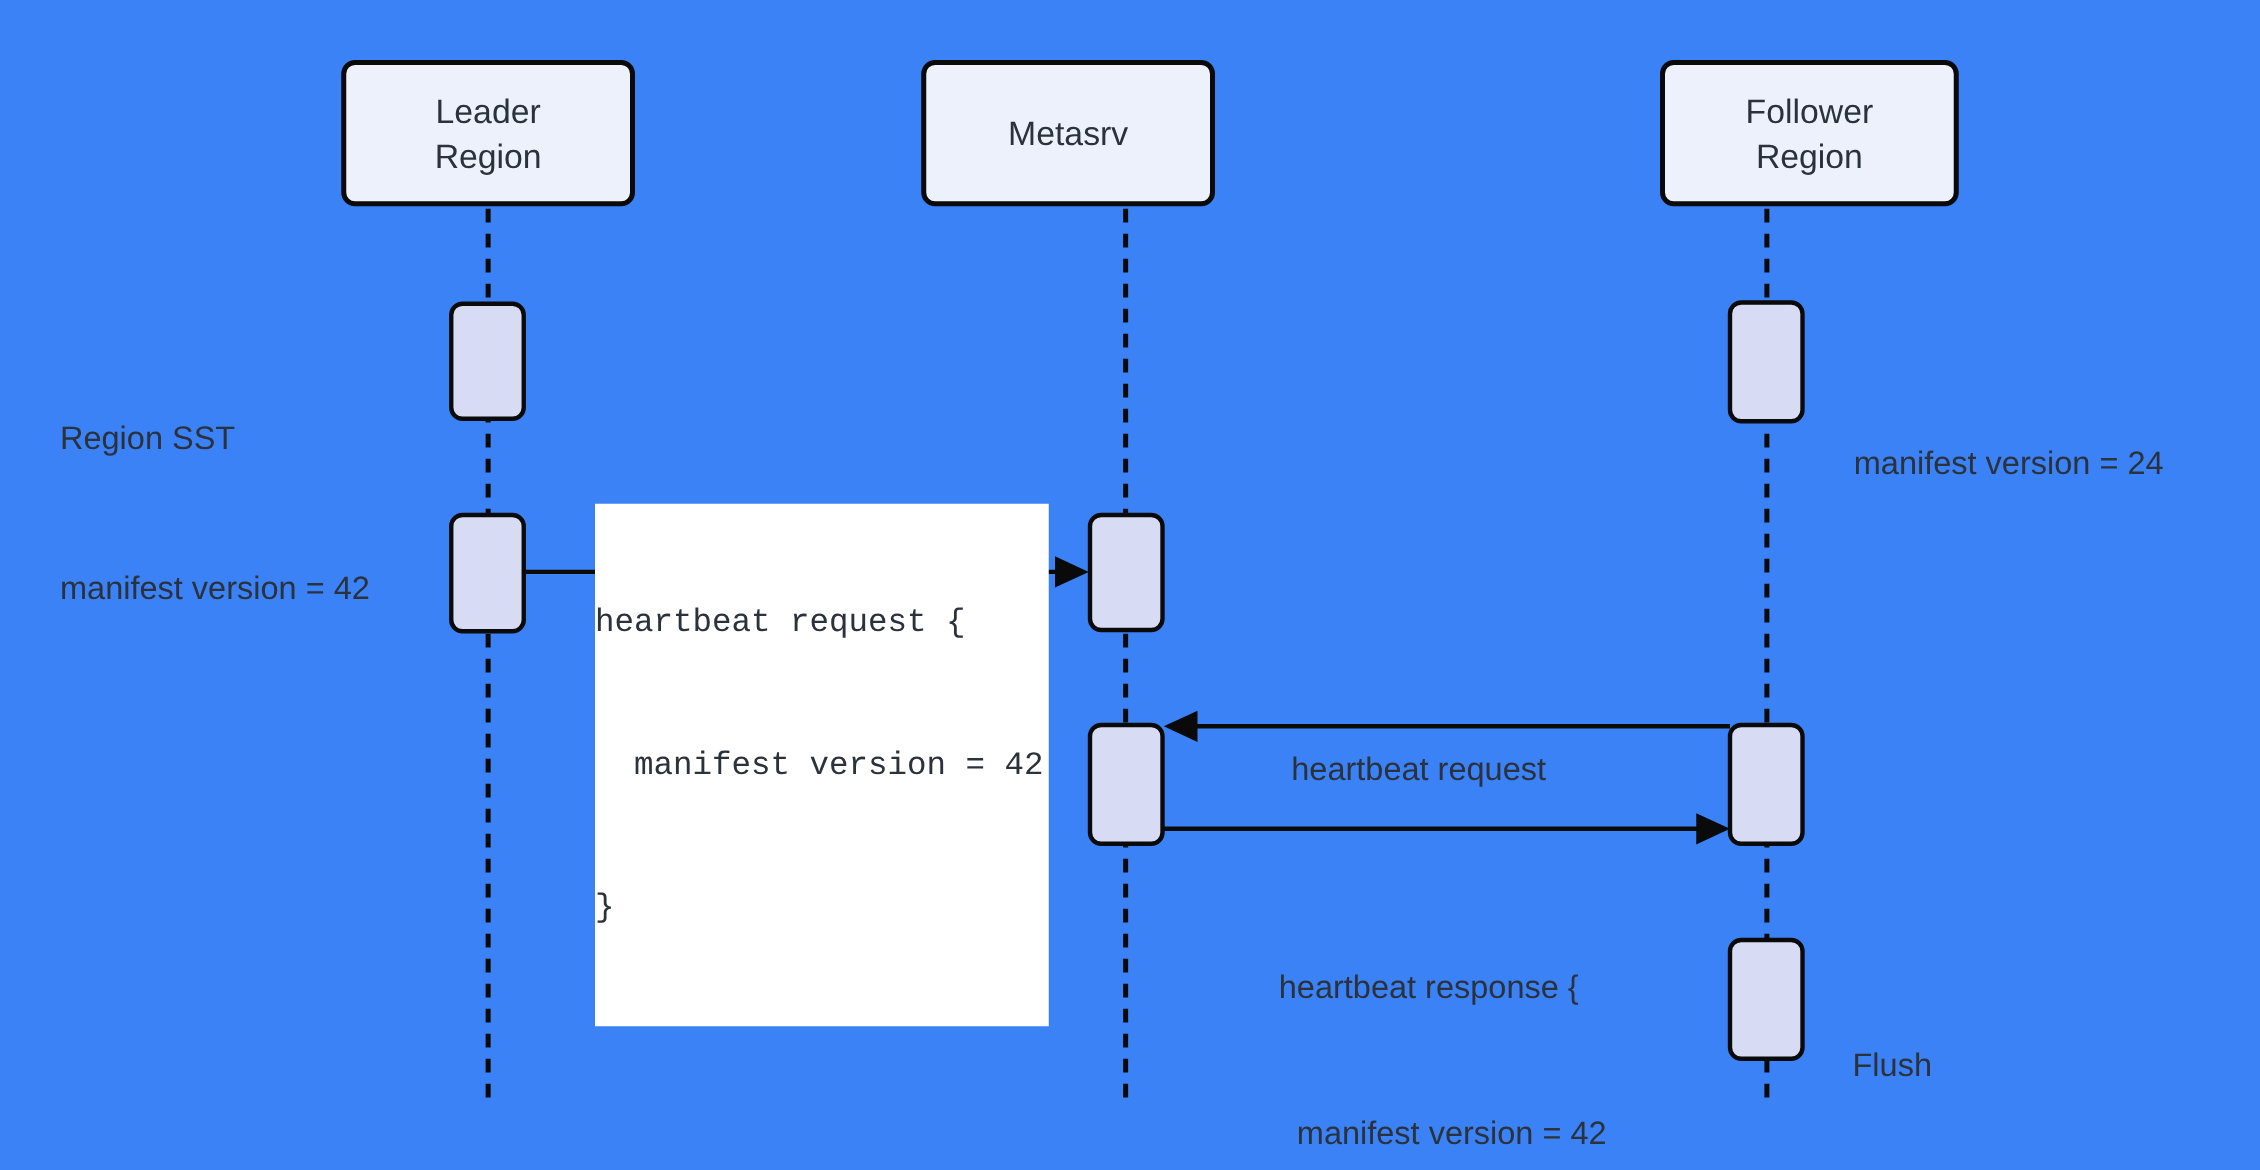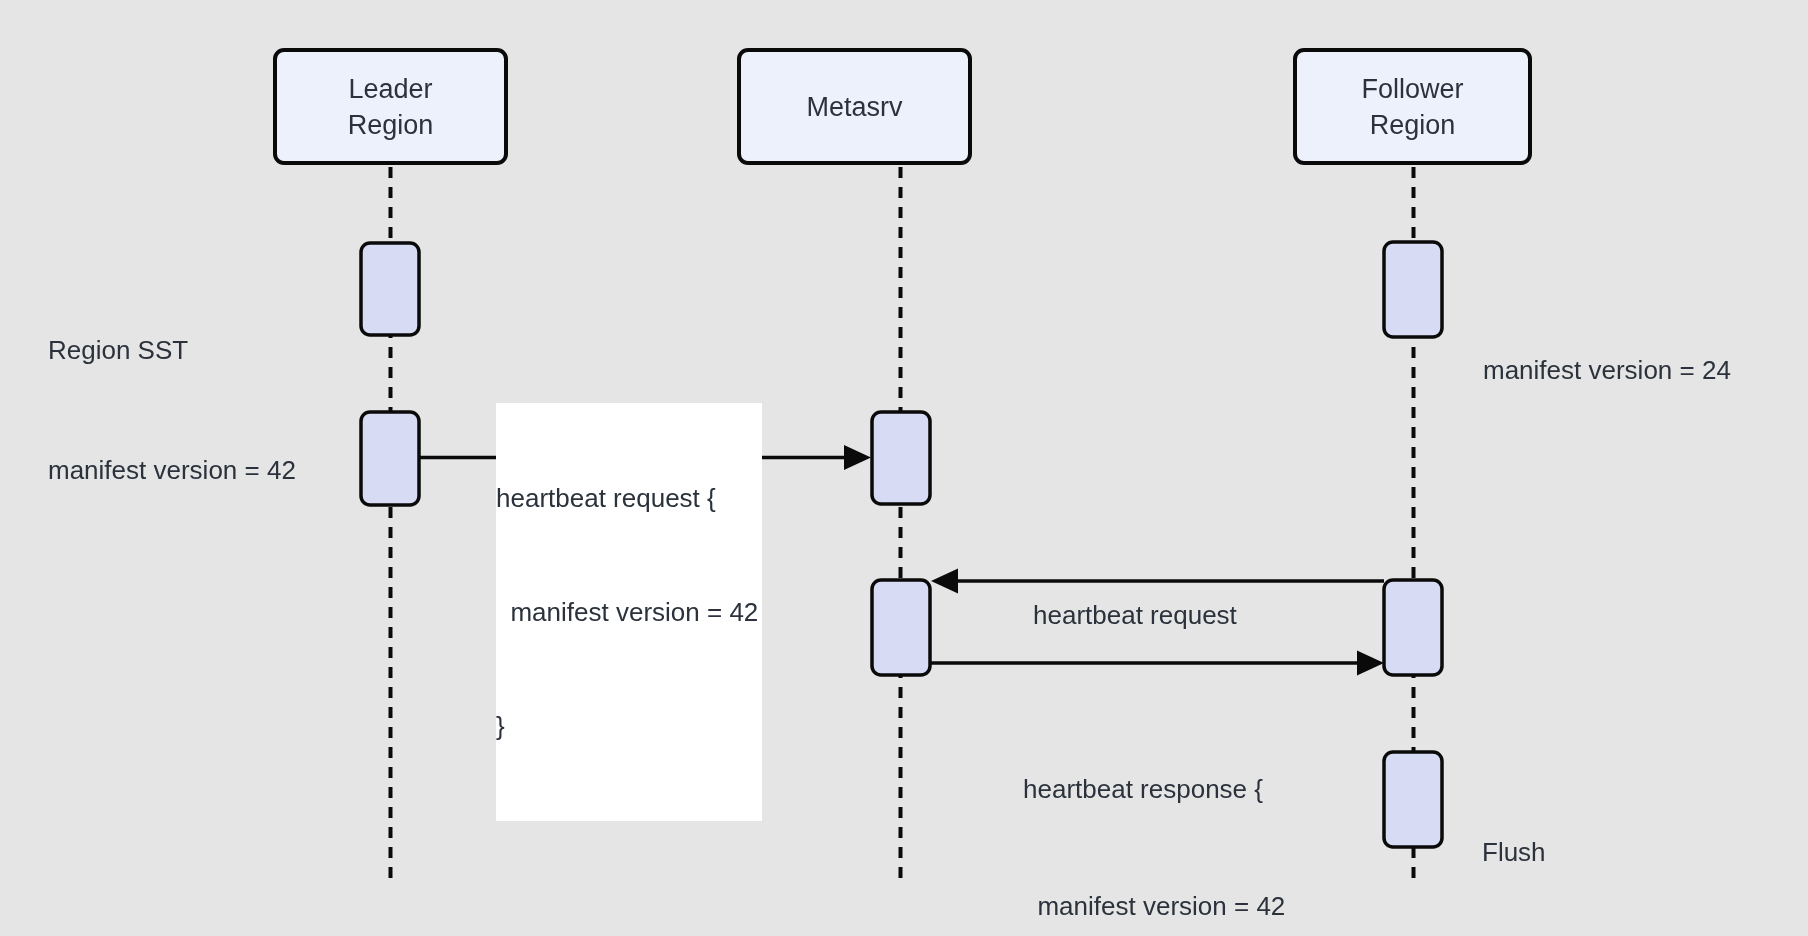--- a/index.html
+++ b/index.html
@@ -1,20 +1,20 @@
 <!DOCTYPE html>
 <html><head>
 <meta charset="utf-8">
 <style>
   html, body { margin: 0; padding: 0; background: #ffffff; }
   .canvas {
     position: relative;
     width: 1808px;
     height: 936px;
-    background: #e5e5e5;
+    background: #3b82f6;
     font-family: "Liberation Sans", sans-serif;
     color: #2b323c;
     overflow: hidden;
   }
   svg.layer { position: absolute; left: 0; top: 0; }
   .actor {
     position: absolute;
     top: 48px;
     height: 117px;
     width: 235px;
@@ -26,34 +26,34 @@
     flex-direction: column;
     align-items: center;
     justify-content: center;
     font-size: 27px;
     line-height: 36px;
     color: #2b323c;
     z-index: 3;
   }
   .actor-leader   { left: 273px; }
   .actor-metasrv  { left: 737px; }
-  .actor-follower { left: 1293px; width: 239px; }
+  .actor-follower { left: 1328px; width: 239px; }
   .txt {
     position: absolute;
     font-size: 26px;
     color: #2b323c;
     white-space: pre;
     z-index: 4;
   }
   .note  { line-height: 40px; }
   .msg   { line-height: 38px; }
   .msg3  { line-height: 39px; }
   .bg-white { background: #ffffff; padding-right: 4px; }
   .note-flush   { left: 48px;   top: 250px; }
-  .msg-leader   { left: 496px;  top: 403px; }
+  .msg-leader   { left: 476px;  top: 403px; font-family: Liberation Mono, monospace; }
   .msg-follower { left: 1033px; top: 520px; }
   .msg-response { left: 1023px; top: 692px; }
   .note-41      { left: 1483px; top: 270px; }
   .note-apply   { left: 1482px; top: 757px; }
 </style>
 </head>
 <body>
 
 <div class="canvas">
 

